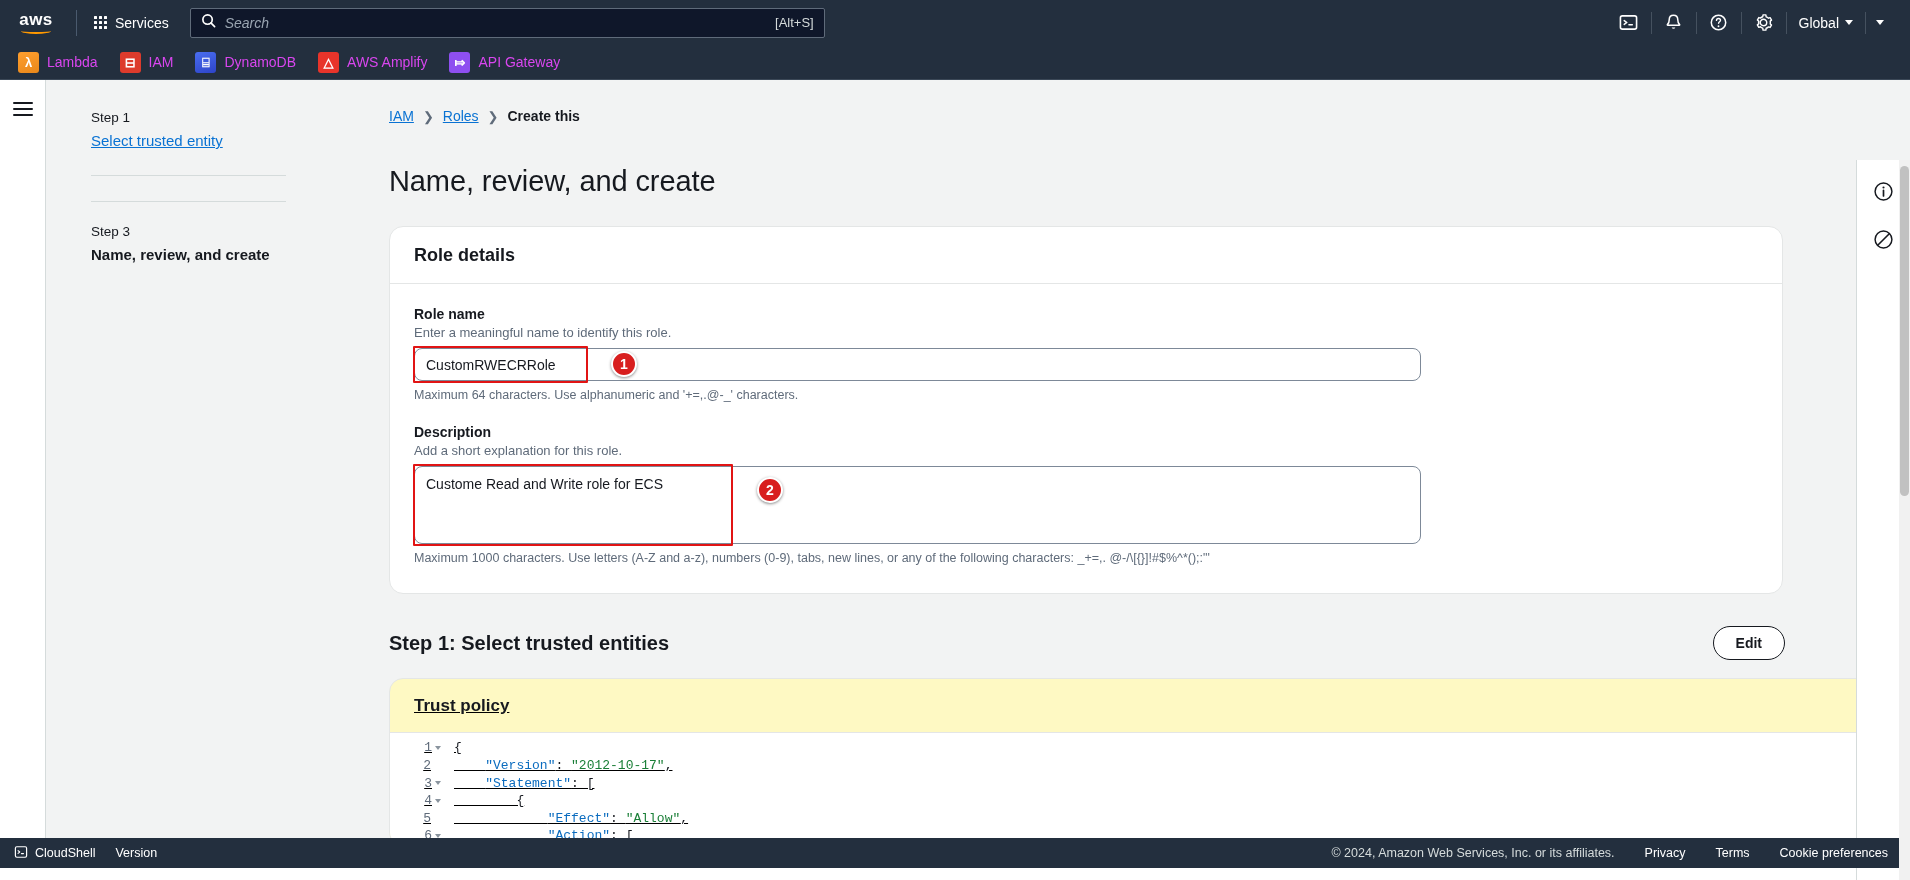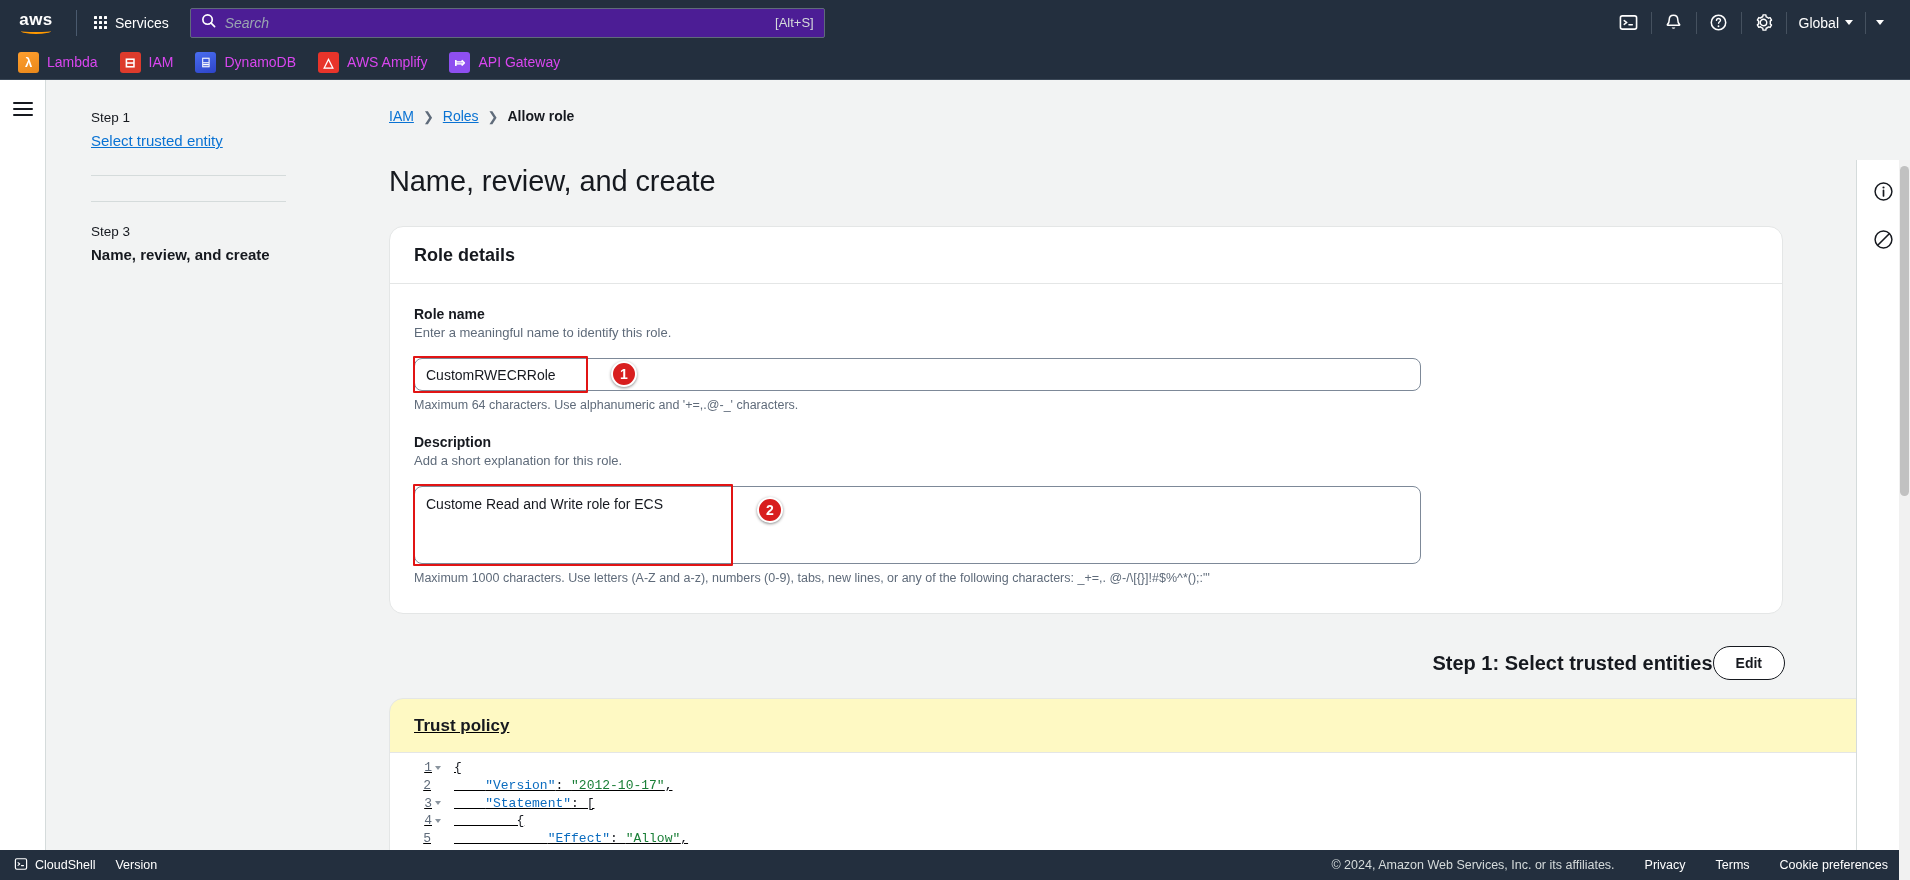--- a/index.html
+++ b/index.html
@@ -45,21 +45,21 @@
   }
   .grid-icon {
     display: grid; grid-template-columns: repeat(3, 3px);
     grid-template-rows: repeat(3, 3px); gap: 2px;
   }
   .grid-icon i { background: #ffffff; border-radius: 0.5px; display: block; width: 3px; height: 3px; }
   .services-label { color: #fff; font-size: 14px; }
 
   .searchbar {
     flex: none; width: 635px; height: 30px; margin-left: 12px;
-    background: #4c1d95;
+    background: #0f172a;
     border: 1px solid #5f6b7a;
     border-radius: 2px;
     display: flex; align-items: center;
     padding: 0 10px; gap: 9px;
     position: relative;
   }
   .searchbar .mag { flex: none; }
   .searchbar .ph {
     color: #9aa5b1; font-size: 14px; font-style: italic; flex: 1;
   }
@@ -177,21 +177,21 @@
     padding: 18px 24px 17px;
     border-bottom: 1px solid #e4e6e6;
     font-size: 18px; font-weight: bold; color: #16191f;
   }
   .panel-body { padding: 22px 24px 28px; }
 
   .field-label { font-size: 14px; font-weight: bold; color: #16191f; }
   .field-desc { font-size: 13px; color: #5f6b7a; margin-top: 3px; }
   .field-hint { font-size: 12.5px; color: #5f6b7a; margin-top: 7px; }
 
-  .input-row { position: relative; margin-top: 18px; display: flex; align-items: center; }
+  .input-row { position: relative; margin-top: 8px; display: flex; align-items: center; }
   .text-input {
     width: 1007px; height: 33px;
     border: 1px solid #7d8998; border-radius: 8px;
     font-size: 14px; color: #16191f;
     padding: 0 11px;
     font-family: "Liberation Sans", sans-serif;
     background: #fff;
     outline: none;
   }
   .textarea-input {
@@ -217,21 +217,21 @@
     border: 2px solid #ffffff;
     box-shadow: 0 1px 3px rgba(0,0,0,0.45);
     color: #ffffff; font-size: 14px; font-weight: bold;
     display: flex; align-items: center; justify-content: center;
     pointer-events: none;
   }
 
   .section-head-row {
     margin: 32px 0 0 73px;
     width: 1396px;
-    display: flex; align-items: center; justify-content: flex-end;
+    display: flex; align-items: center; justify-content: space-between;
   }
   .section-head {
     font-size: 20px; font-weight: bold; color: #16191f;
   }
   .edit-btn {
     border: 1px solid #16191f; border-radius: 18px;
     background: #ffffff; color: #16191f;
     font-size: 14px; font-weight: bold;
     padding: 8px 22px; cursor: pointer;
     font-family: "Liberation Sans", sans-serif;
@@ -298,21 +298,21 @@
   }
   .scroll-thumb {
     position: absolute; right: 1px; top: 86px;
     width: 9px; height: 330px;
     background: #c1c1c1; border-radius: 5px;
     z-index: 7; cursor: pointer;
   }
 
   
   .footer {
-    position: absolute; left: 0; bottom: 0;
+    position: absolute; left: 0; bottom: 12px;
     width: 1910px; height: 30px;
     background: #232f3e;
     display: flex; align-items: center;
     padding: 0 22px 0 14px;
     font-size: 12.5px; color: #ffffff;
   }
   .footer-left { display: flex; align-items: center; gap: 20px; }
   .cloudshell { display: flex; align-items: center; gap: 7px; cursor: pointer; }
   .footer-spacer { flex: 1; }
   .footer-right { display: flex; align-items: center; gap: 30px; }
@@ -450,21 +450,21 @@
     </div>
   </div>
 
   <div class="content">
 
     <div class="breadcrumb">
       <a class="bc-link">IAM</a>
       <span class="bc-chevron">❯</span>
       <a class="bc-link">Roles</a>
       <span class="bc-chevron">❯</span>
-      <span class="bc-current">Allow role</span>
+      <span class="bc-current">Create this</span>
     </div>
 
     <h1 class="page-title">Name, review, and create</h1>
 
     <div class="panel">
       <div class="panel-head">Role details</div>
       <div class="panel-body">
 
         <div>
           <div class="field-label">Role name</div>

